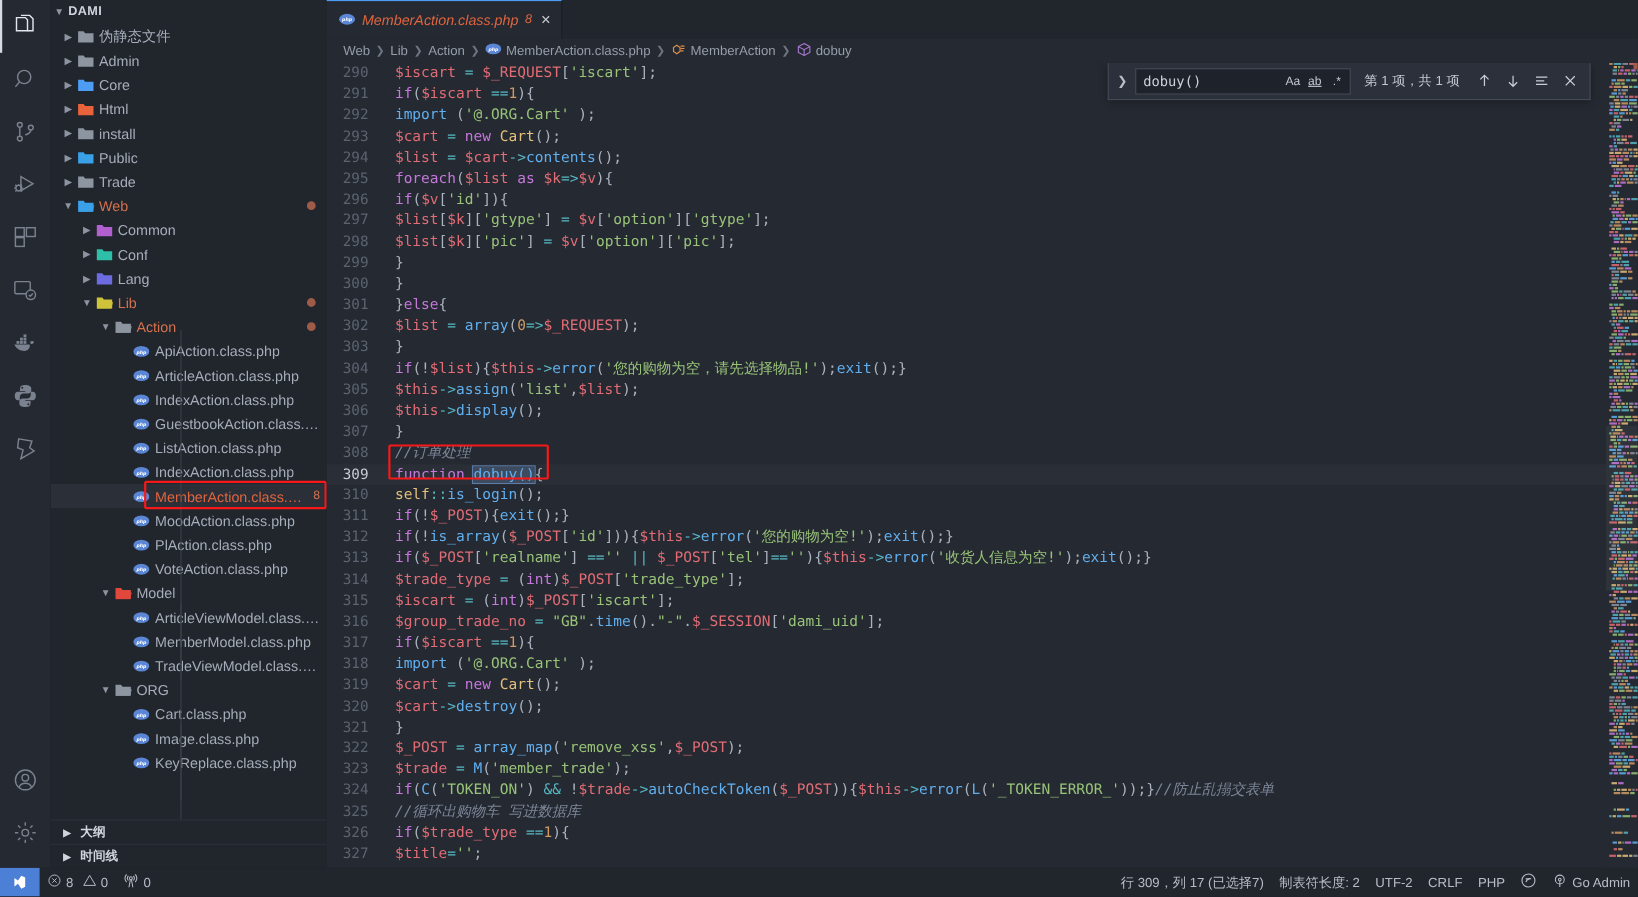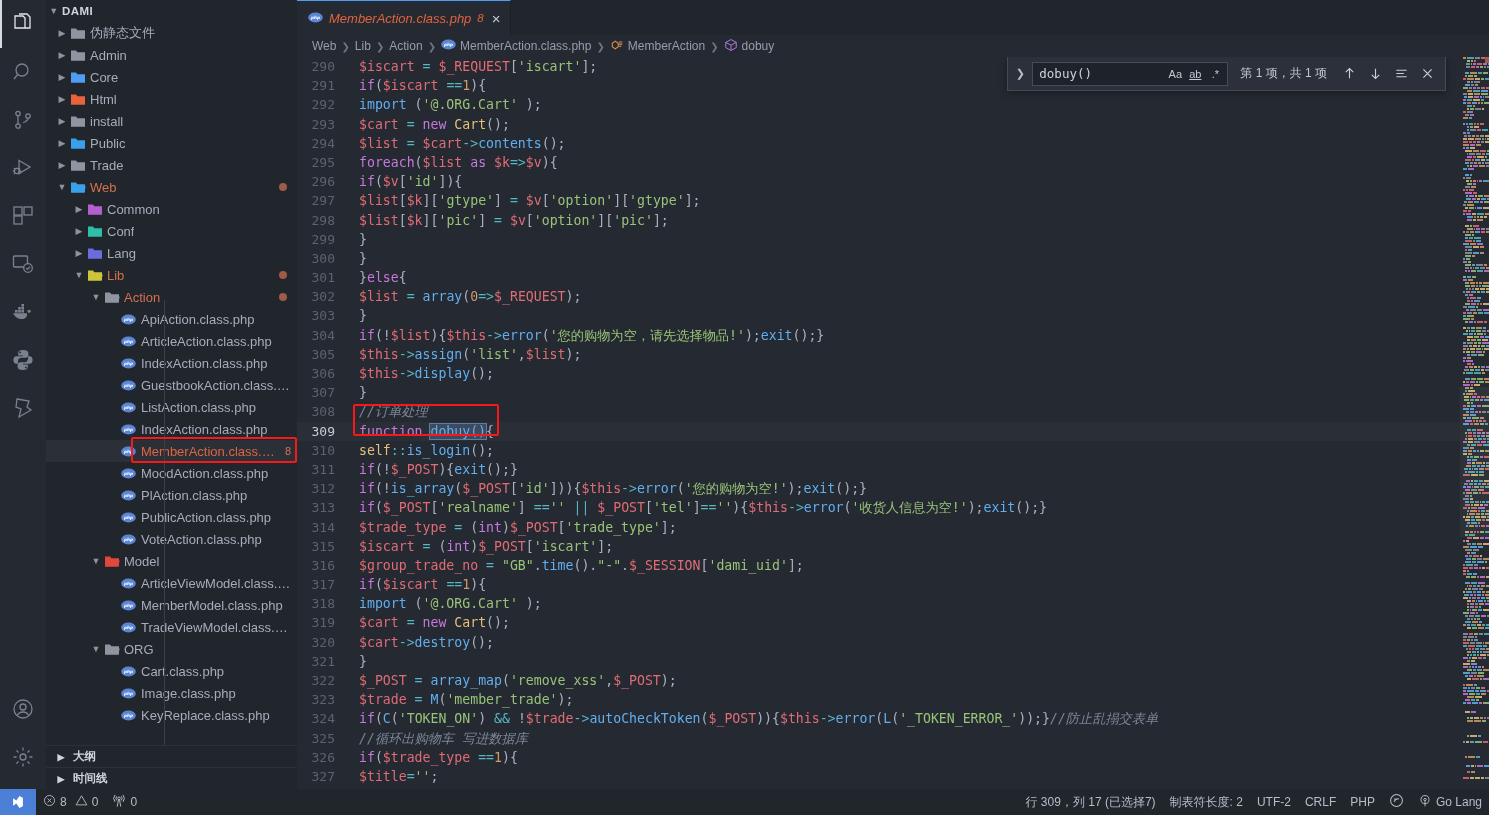--- a/index.html
+++ b/index.html
@@ -487,30 +487,20 @@
           <span class="lbl">PlAction.class.php</span>
         </div>
         <div class="row" style="padding-left:59px">
           <span class="chev"></span>
           <span class="ico">
             <svg width="15" height="11" viewBox="0 0 32 22">
               <ellipse cx="16" cy="11" rx="15.5" ry="10.5" fill="#5b86d6"></ellipse>
               <text x="16" y="15" font-size="9" font-style="italic" font-weight="bold" fill="#fff" text-anchor="middle" font-family="DejaVu Sans, sans-serif">php</text>
             </svg>
           </span>
-          <span class="lbl">PublicAction.class.php</span>
-        </div>
-        <div class="row" style="padding-left:59px">
-          <span class="chev"></span>
-          <span class="ico">
-            <svg width="15" height="11" viewBox="0 0 32 22">
-              <ellipse cx="16" cy="11" rx="15.5" ry="10.5" fill="#5b86d6"></ellipse>
-              <text x="16" y="15" font-size="9" font-style="italic" font-weight="bold" fill="#fff" text-anchor="middle" font-family="DejaVu Sans, sans-serif">php</text>
-            </svg>
-          </span>
           <span class="lbl">VoteAction.class.php</span>
         </div>
         <div class="row" style="padding-left:42px">
           <span class="chev">▼</span>
           <span class="ico">
             <svg width="16" height="16" viewBox="0 0 16 16">
               <path d="M1 3.5h5l1.4 1.8H15v8.2H1z" fill="#e0483c"></path>
               <path d="M3.4 7.6H16l-2 6.1H1.2z" fill="#e0483c" opacity=".72"></path>
             </svg>
           </span>
@@ -2336,15 +2326,15 @@
     </span>
   </div>
   <div class="sb-item">
     <span>
       <svg width="14" height="14" viewBox="0 0 16 16" fill="none" stroke="currentColor" stroke-width="1.1">
         <circle cx="8" cy="6.4" r="1.4"></circle>
           <circle cx="8" cy="6.4" r="4.6"></circle>
           <path d="M8 8.2V14"></path>
       </svg>
     </span>
-    <span>Go Lang</span>
+    <span>Go Admin</span>
   </div>
 </div>
 
 </body></html>

